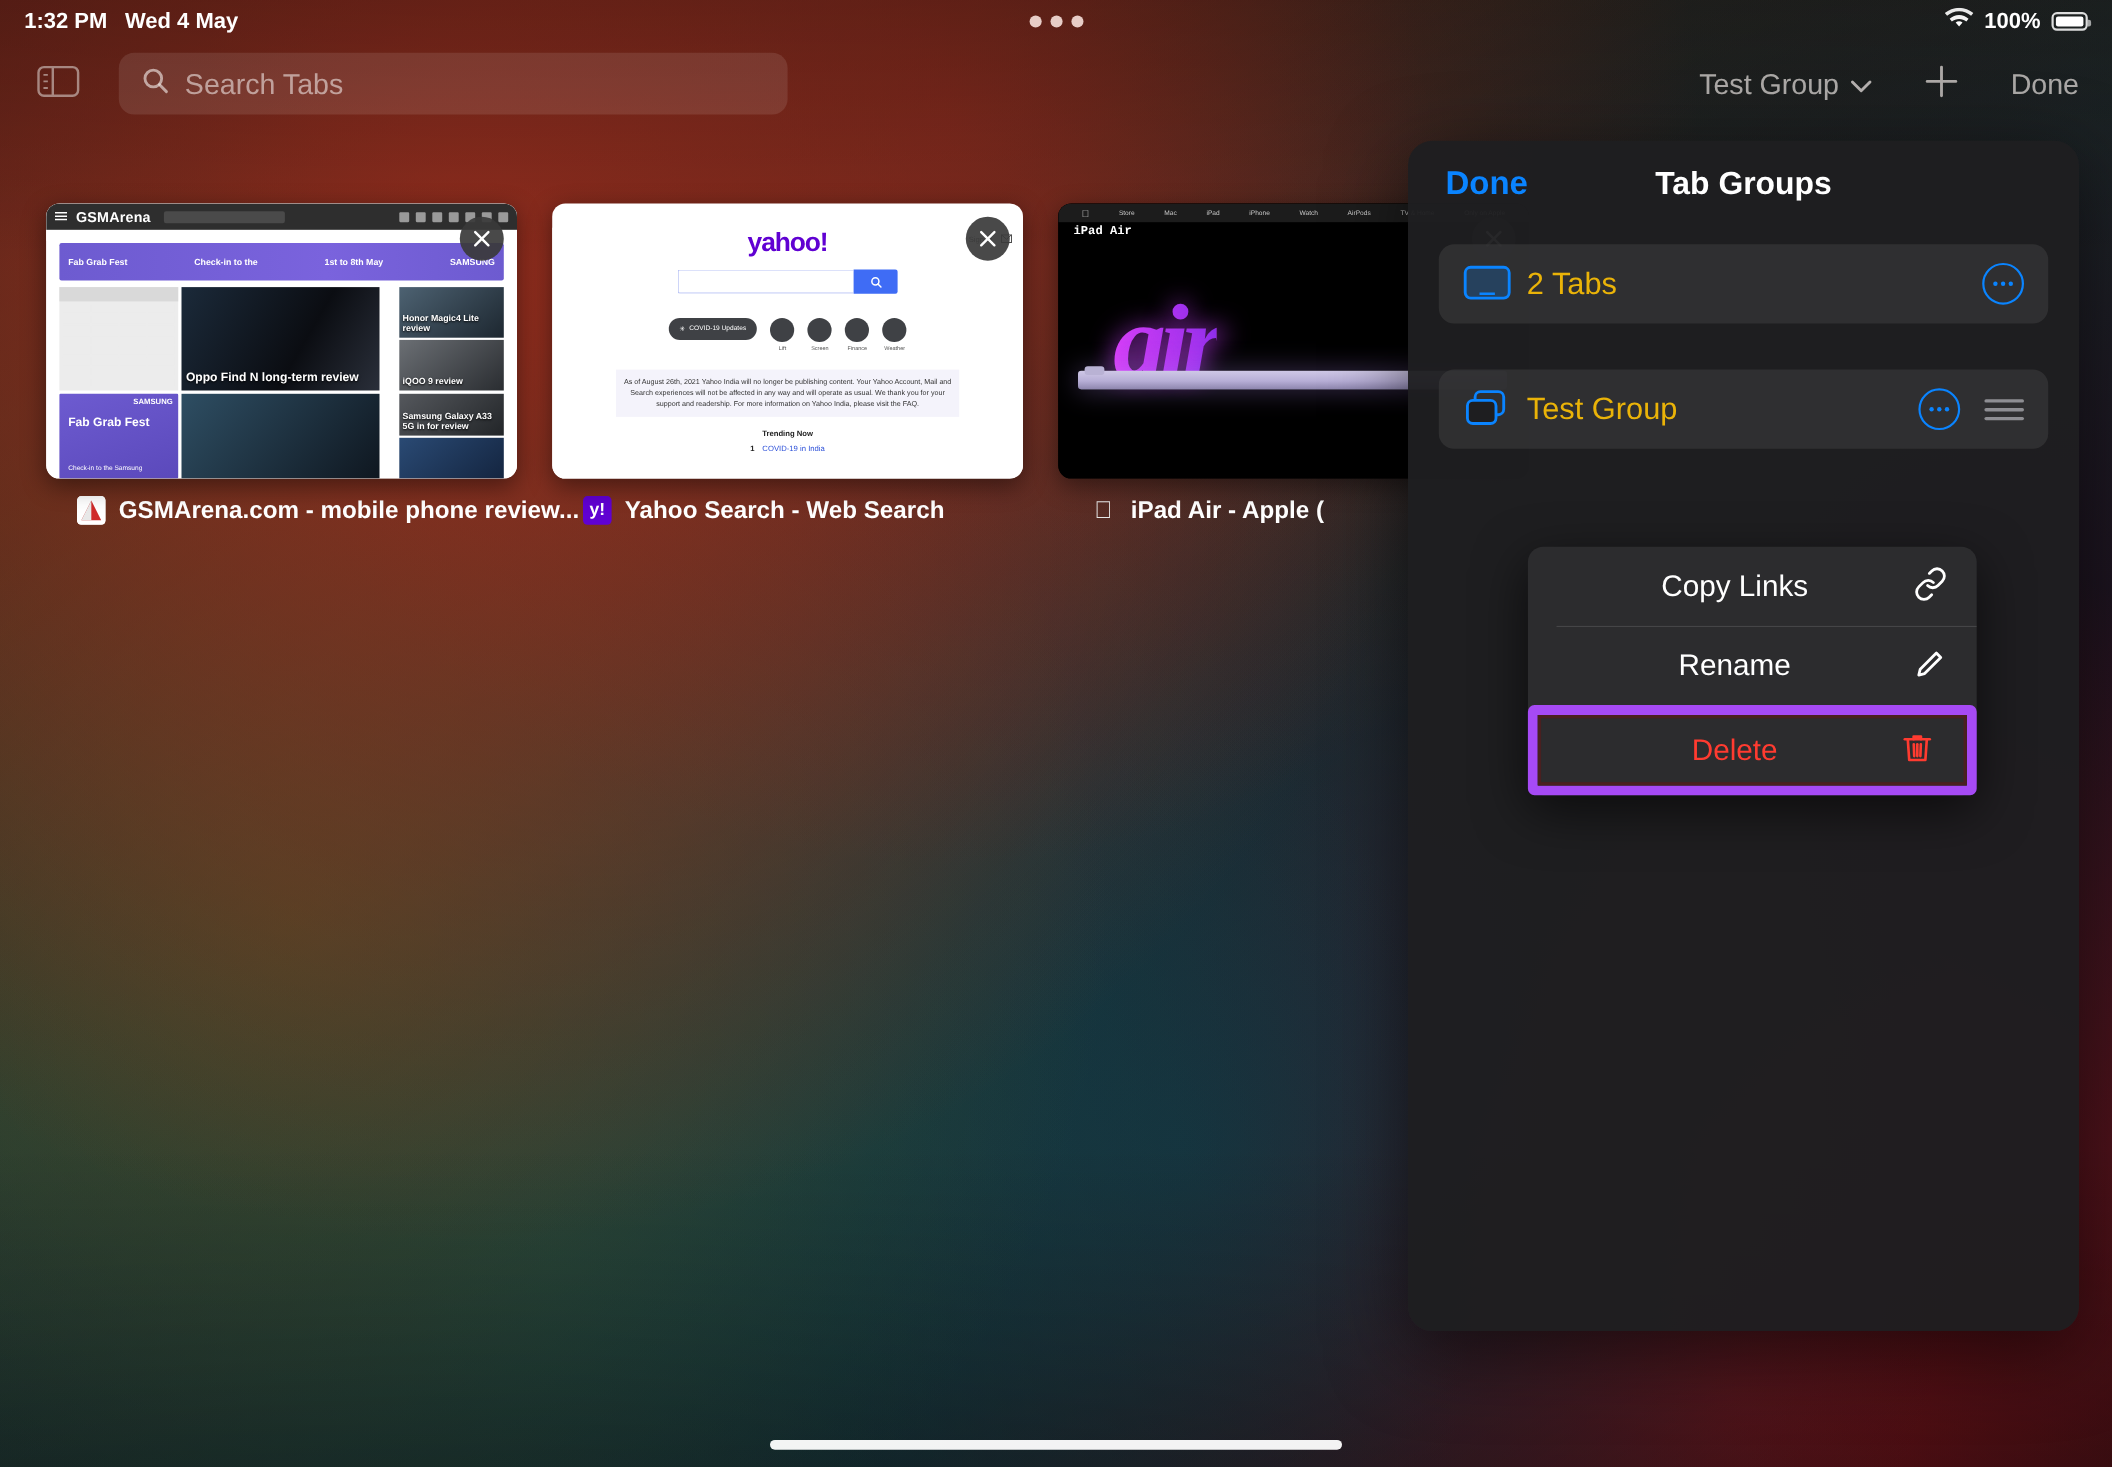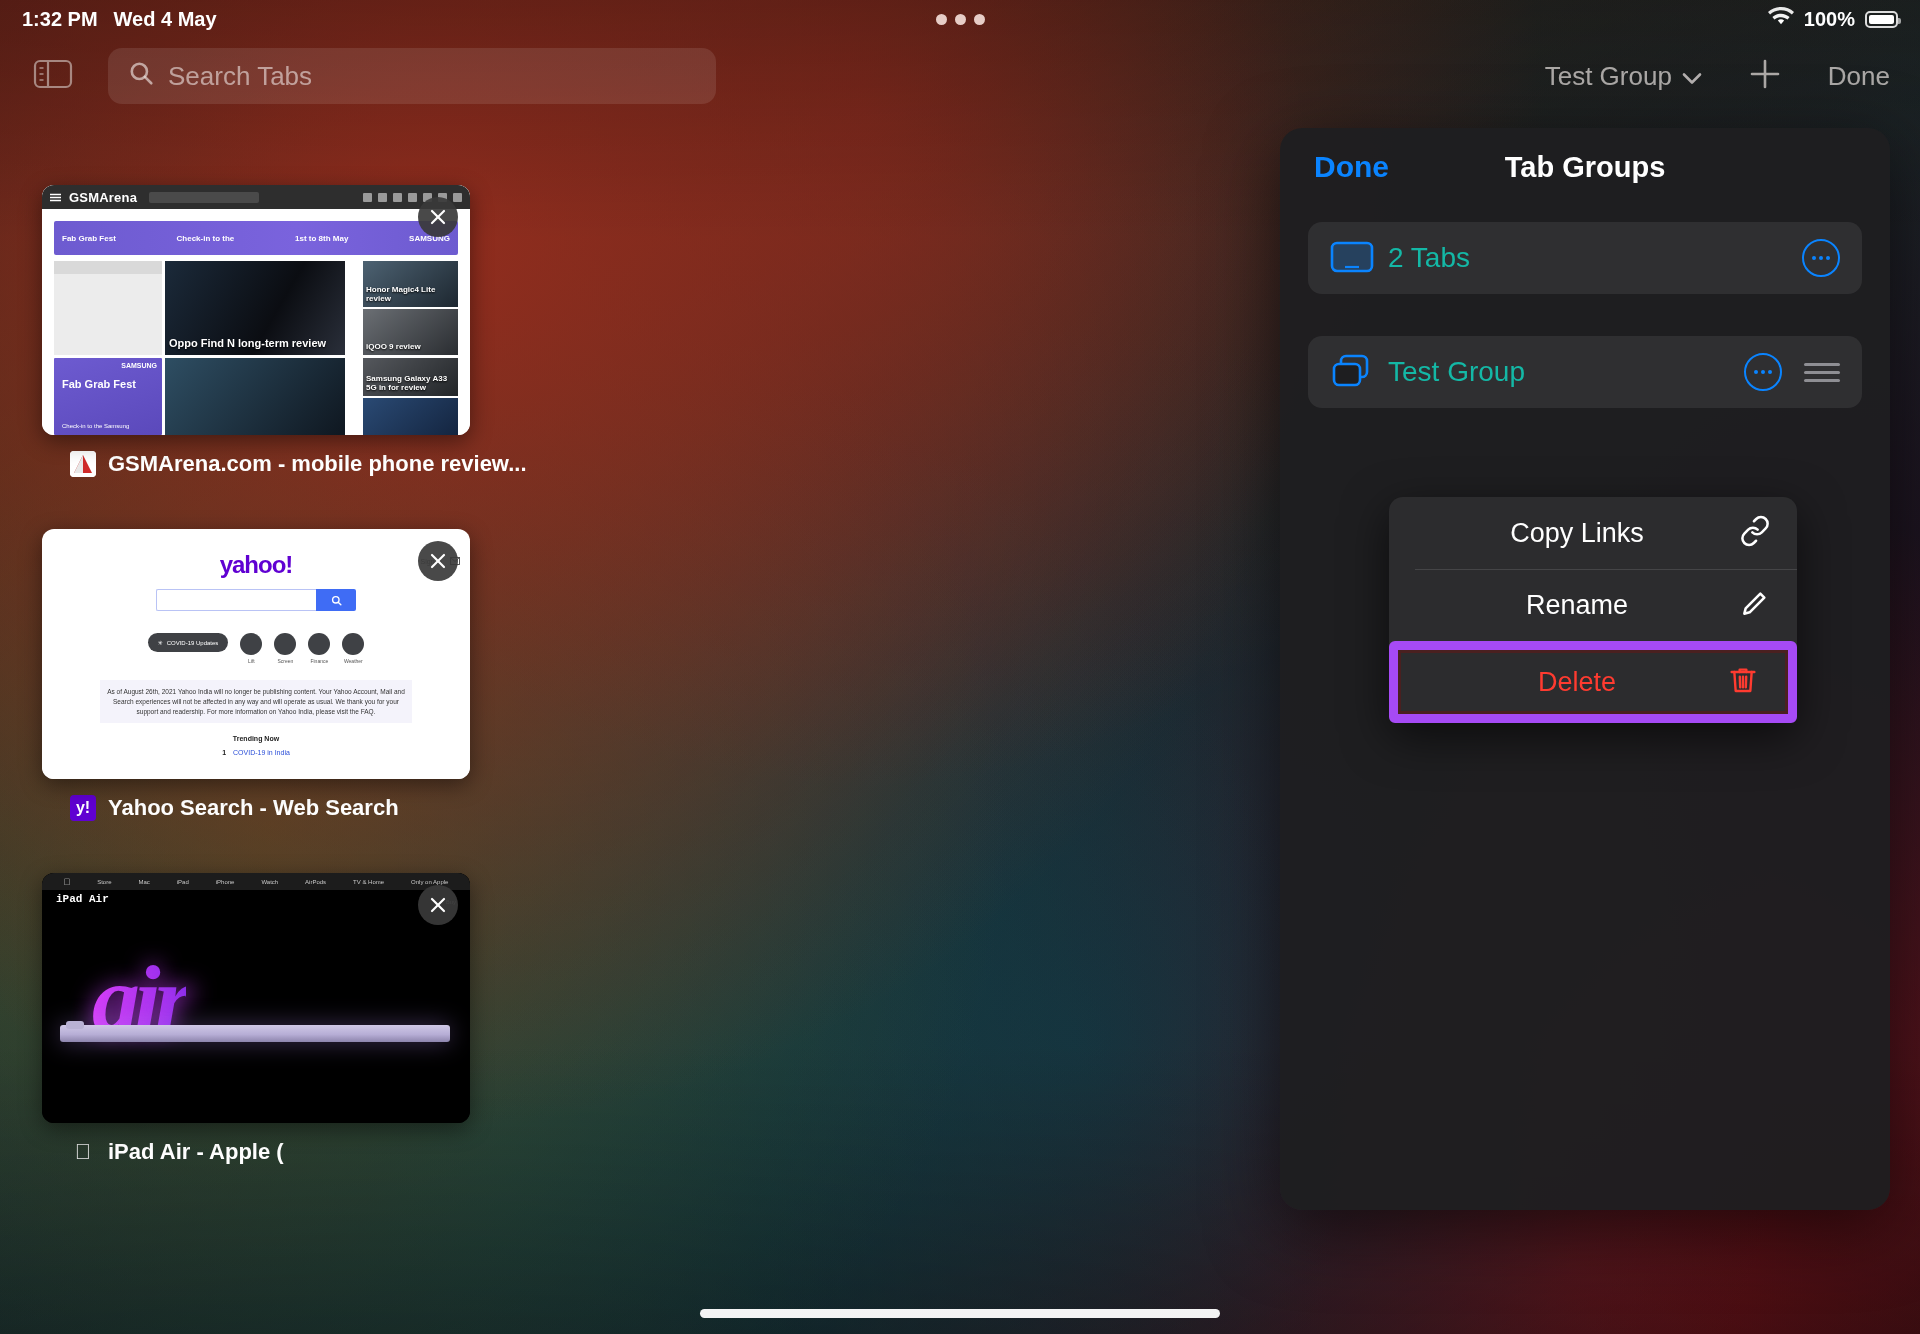--- a/index.html
+++ b/index.html
@@ -63,21 +63,21 @@
     color: rgba(235,225,222,0.62); font-size: 26px;
     cursor: text;
   }
   #toolbar-right { margin-left: auto; display: flex; align-items: center; gap: 44px; padding-right: 30px; }
   .tb-text { color: rgba(232,226,224,0.70); font-size: 26px; cursor: pointer; display:flex; align-items:center; gap:10px;}
   #plus-btn { cursor:pointer; opacity:.72; }
 
   
   #tabgrid {
     position: absolute; top: 185px; left: 0; right: 0; height: 300px;
-    display: flex; gap: 52px; padding-left: 42px; z-index: 6; flex-direction: column;
+    display: flex; gap: 32px; padding-left: 42px; z-index: 6;
   }
   .tab-cell { width: 428px; position: relative; }
   .tab-thumb {
     width: 428px; height: 250px; border-radius: 12px; overflow: hidden;
     background: #fff; position: relative;
     box-shadow: 0 6px 22px rgba(0,0,0,0.45);
   }
   .tab-close {
     position: absolute; top: 12px; right: 12px; width: 40px; height: 40px;
     border-radius: 50%; background: rgba(58,58,58,0.92);
@@ -159,21 +159,21 @@
   }
   #panel-header { height: 78px; display:flex; align-items:center; padding: 0 34px; position:relative;}
   #panel-done { color:#0a84ff; font-size: 30px; font-weight: 700; cursor:pointer;}
   #panel-title { position:absolute; left:0; right:0; text-align:center; color:#fff; font-size:29px; font-weight:700; pointer-events:none;}
   .group-card { margin: 16px 28px 0 28px; background: rgba(58,58,60,0.62); border-radius: 14px; overflow: hidden;}
   .group-row { height: 72px; display:flex; align-items:center; padding: 0 22px; position:relative; cursor:pointer;}
   .group-row + .group-row::before {
     content:""; position:absolute; left: 66px; right: 0; top:0; height:1px; background: rgba(255,255,255,0.10);
   }
   .group-icon { width: 48px; flex:none; display:flex; align-items:center; }
-  .group-label { color:#14b8a6; font-size: 28px; margin-left: 10px; flex: 1;}
+  .group-label { color:#eab308; font-size: 28px; margin-left: 10px; flex: 1;}
   .ellipsis-btn { width: 38px; height: 38px; border-radius:50%; border: 2px solid #0a84ff;
                   display:flex; align-items:center; justify-content:center; gap:3px; cursor:pointer; flex:none;}
   .ellipsis-btn span { width:4px;height:4px;border-radius:50%;background:#0a84ff;display:block;}
   .drag-handle { margin-left: 22px; display:flex; flex-direction:column; gap:5px; cursor:grab; flex:none;}
   .drag-handle i { display:block; width: 36px; height: 3px; background:#8e8e93; border-radius:2px;}
 
   
   #ctxmenu {
     position: absolute; top: 497px; right: 123px; width: 408px;
     background: #2c2c2e; border-radius: 14px;

